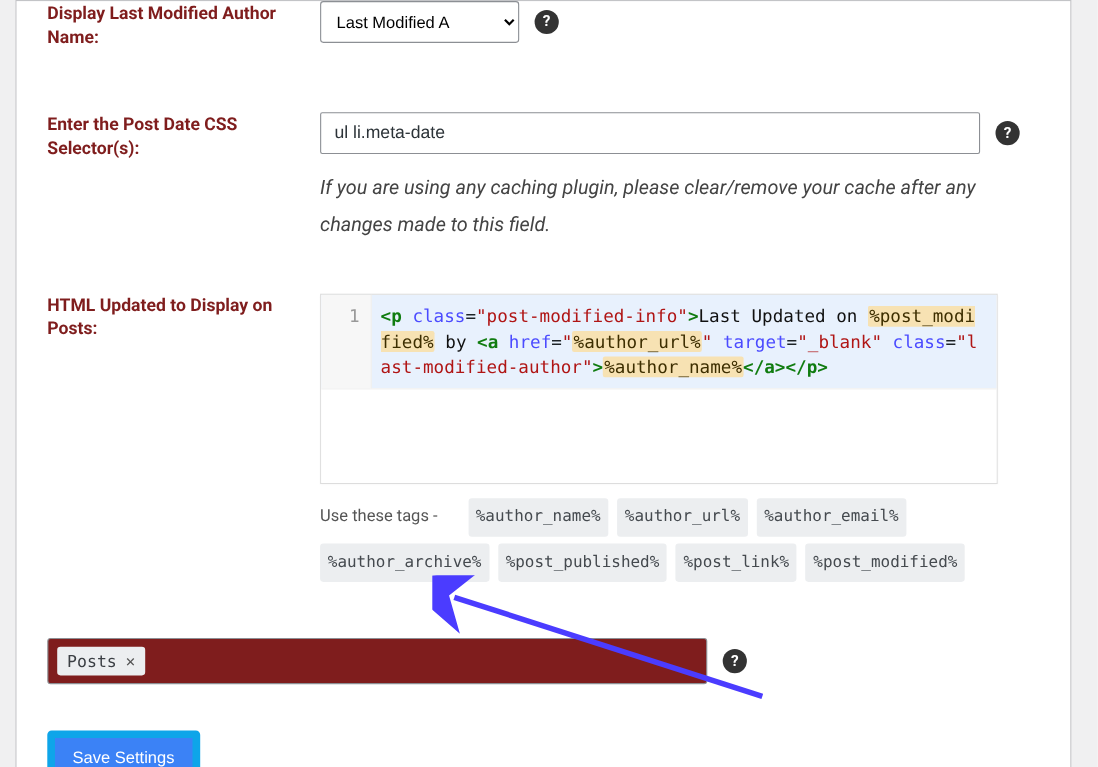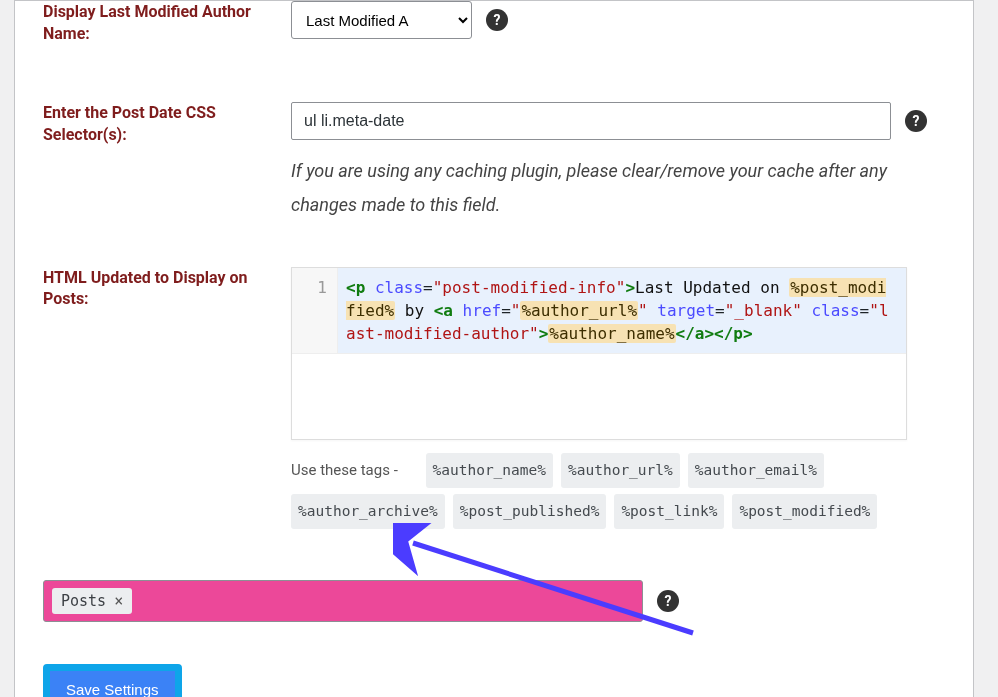--- a/index.html
+++ b/index.html
@@ -152,21 +152,21 @@
   .token-field {
     display: flex;
     align-items: center;
     flex-wrap: wrap;
     gap: 6px;
     width: 600px;
     min-height: 42px;
     border: 1px solid #8c8f94;
     border-radius: 3px;
     padding: 5px 8px;
-    background: #ec4899;
+    background: #7f1d1d;
   }
   .token {
     display: inline-flex;
     align-items: center;
     gap: 8px;
     background: #eceef0;
     border-radius: 3px;
     padding: 4px 9px;
     font-size: 15px;
     font-family: ui-monospace, Menlo, Consolas, monospace;

